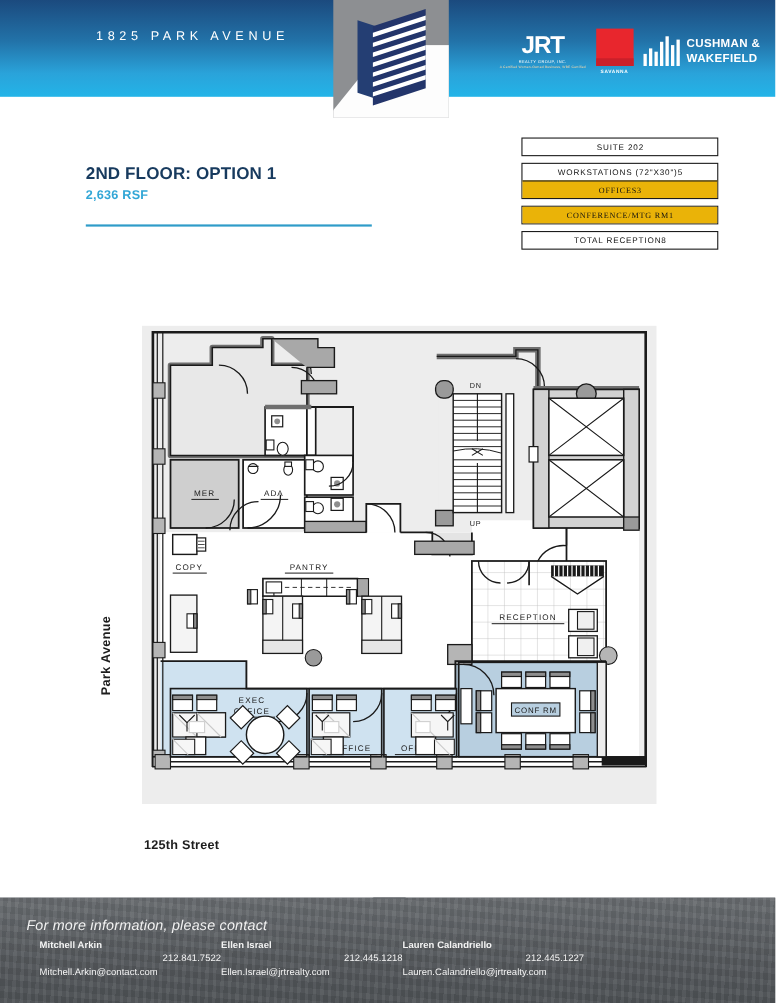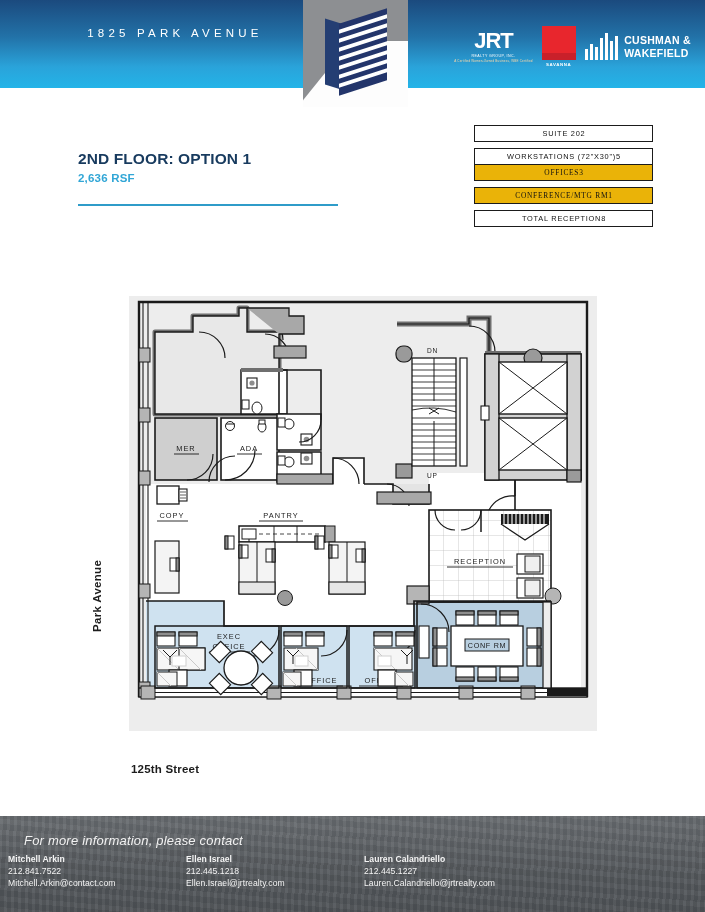--- a/index.html
+++ b/index.html
@@ -107,24 +107,24 @@
   }
   .footer-notch {
     position:absolute; left:338px; top:-13px; width:0; height:0;
     border-left:16px solid transparent; border-right:16px solid transparent;
     border-bottom:14px solid #63676b;
   }
   .f-head {
     position:absolute; left:24px; top:17px; color:#f2f2f2;
     font-size:13px; font-style:italic; letter-spacing:.2px;
   }
-  .contacts { position:absolute; left:8px; top:38px; width:660px; display:flex;gap:13px; }
+  .contacts { position:absolute; left:36px; top:38px; width:660px; display:flex; }
   .contact { width:25%; color:#f4f4f4; }
   .c-name { font-size:8.6px; font-weight:700; letter-spacing:.05px; }
-  .c-phone { font-size:8.6px; margin-top:2px; letter-spacing:.05px; }
+  .c-phone { font-size:8.6px; margin-top:2px; letter-spacing:.05px;text-align:right; }
   .c-mail { font-size:8.6px; margin-top:2px; letter-spacing:.05px; }
 </style>
 </head>
 <body>
 
 <div class="page">
 
   <div class="header">
     <div class="brand">
       <div class="brand-sub">1825 PARK AVENUE</div>

